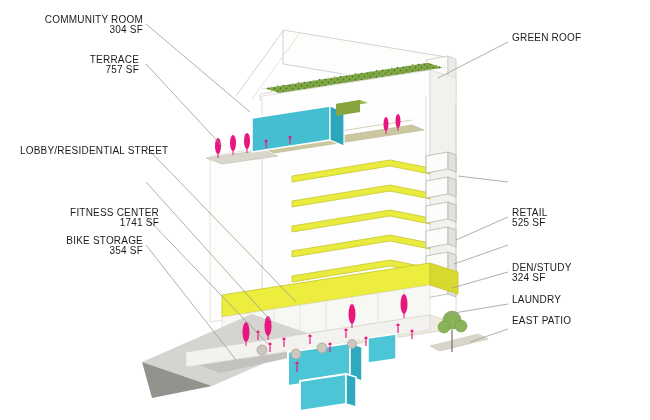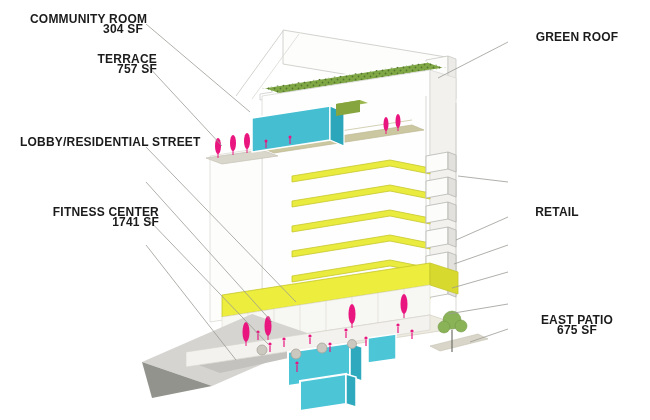--- a/index.html
+++ b/index.html
@@ -1,22 +1,22 @@
 <!DOCTYPE html>
 <html><head>
 <meta charset="utf-8">
 <style>
   html,body{margin:0;padding:0;background:#ffffff;}
   #stage{position:relative;width:650px;height:420px;background:#ffffff;overflow:hidden;
          font-family:"Liberation Sans",sans-serif;}
   #illustration{position:absolute;left:0;top:0;}
-  .label{position:absolute;font-size:12px;font-weight:bold;color:#1b1b1b;
+  .label{position:absolute;font-size:10px;font-weight:normal;color:#1b1b1b;
          line-height:9.5px;letter-spacing:.2px;text-transform:uppercase;}
   .label.left{text-align:right;}
-  .label.right{text-align:center;}
+  .label.right{text-align:left;}
   .label-name,.label-area{white-space:nowrap;}
 </style>
 </head>
 <body>
 
 <div id="stage">
 
   <svg id="illustration" width="650" height="420" viewBox="0 0 650 420">
     <defs>
       <pattern id="roofdots" width="6" height="6" patternUnits="userSpaceOnUse">
@@ -215,38 +215,47 @@
       <line x1="508" y1="272" x2="452" y2="288"></line>
       <line x1="508" y1="304" x2="448" y2="314"></line>
       <line x1="508" y1="329" x2="470" y2="342"></line>
     </g>
   </svg>
 
   <div class="label left" style="left:30px;top:15px;width:113px">
     <div class="label-name">COMMUNITY ROOM</div>
     <div class="label-area">304 SF</div>
   </div>
-  <div class="label left" style="left:44px;top:55px;width:113px">
+  <div class="label left" style="left:26px;top:55px;width:113px">
     <div class="label-name">TERRACE</div>
     <div class="label-area">757 SF</div>
   </div>
-  <div class="label left" style="left:20px;top:138px;width:123px">
+  <div class="label left" style="left:20px;top:146px;width:123px">
     <div class="label-name">LOBBY/RESIDENTIAL STREET</div>
   </div>
   <div class="label left" style="left:46px;top:208px;width:113px">
     <div class="label-name">FITNESS CENTER</div>
     <div class="label-area">1741 SF</div>
   </div>
+  <div class="label left" style="left:30px;top:236px;width:113px">
+    <div class="label-name">BIKE STORAGE</div>
+    <div class="label-area">354 SF</div>
+  </div>
 
   <div class="label right" style="left:512px;top:33px;width:130px">
     <div class="label-name">GREEN ROOF</div>
   </div>
-  <div class="label right" style="left:492px;top:208px;width:130px">
+  <div class="label right" style="left:512px;top:208px;width:130px">
     <div class="label-name">RETAIL</div>
+    <div class="label-area">525 SF</div>
+  </div>
+  <div class="label right" style="left:512px;top:263px;width:130px">
+    <div class="label-name">DEN/STUDY</div>
+    <div class="label-area">324 SF</div>
   </div>
   <div class="label right" style="left:512px;top:295px;width:130px">
+    <div class="label-name">LAUNDRY</div>
   </div>
   <div class="label right" style="left:512px;top:316px;width:130px">
     <div class="label-name">EAST PATIO</div>
-    <div class="label-area">675 SF</div>
   </div>
 
 </div>
 
 </body></html>

